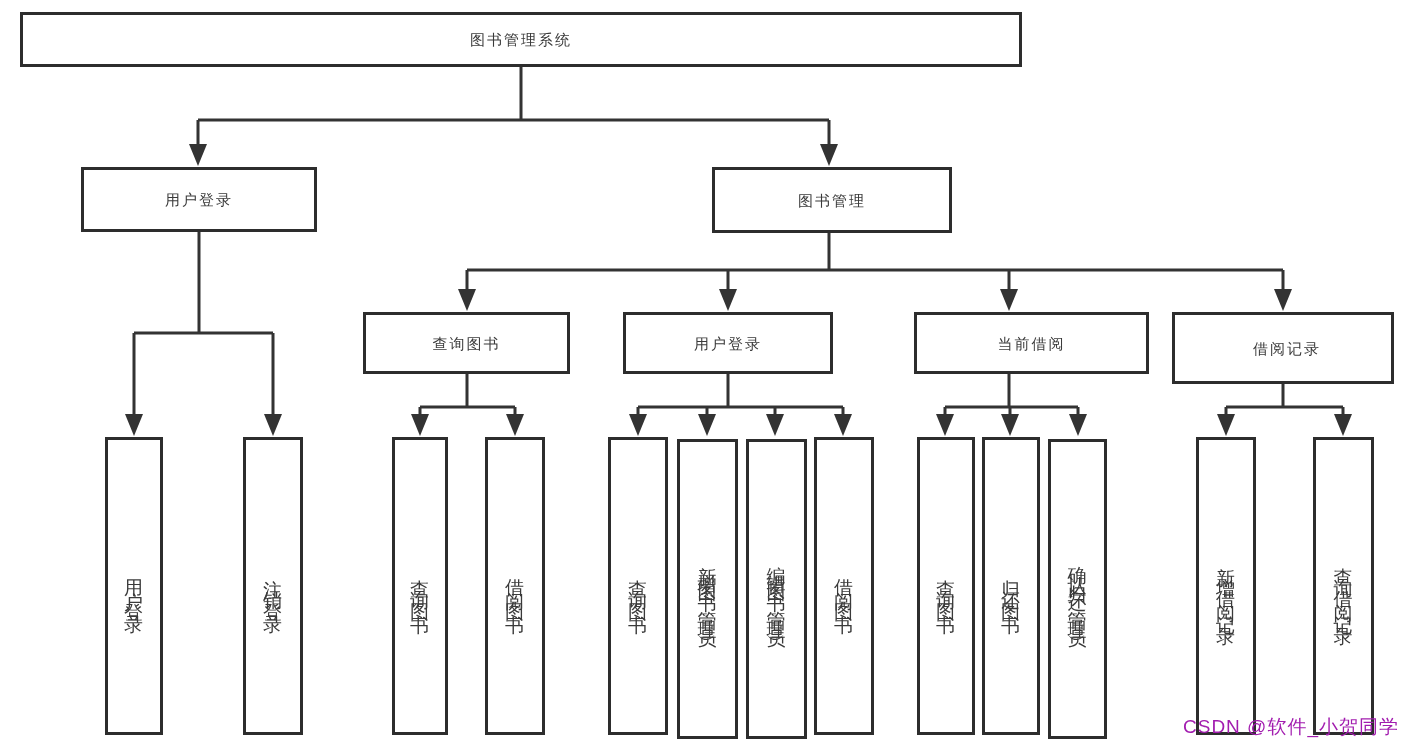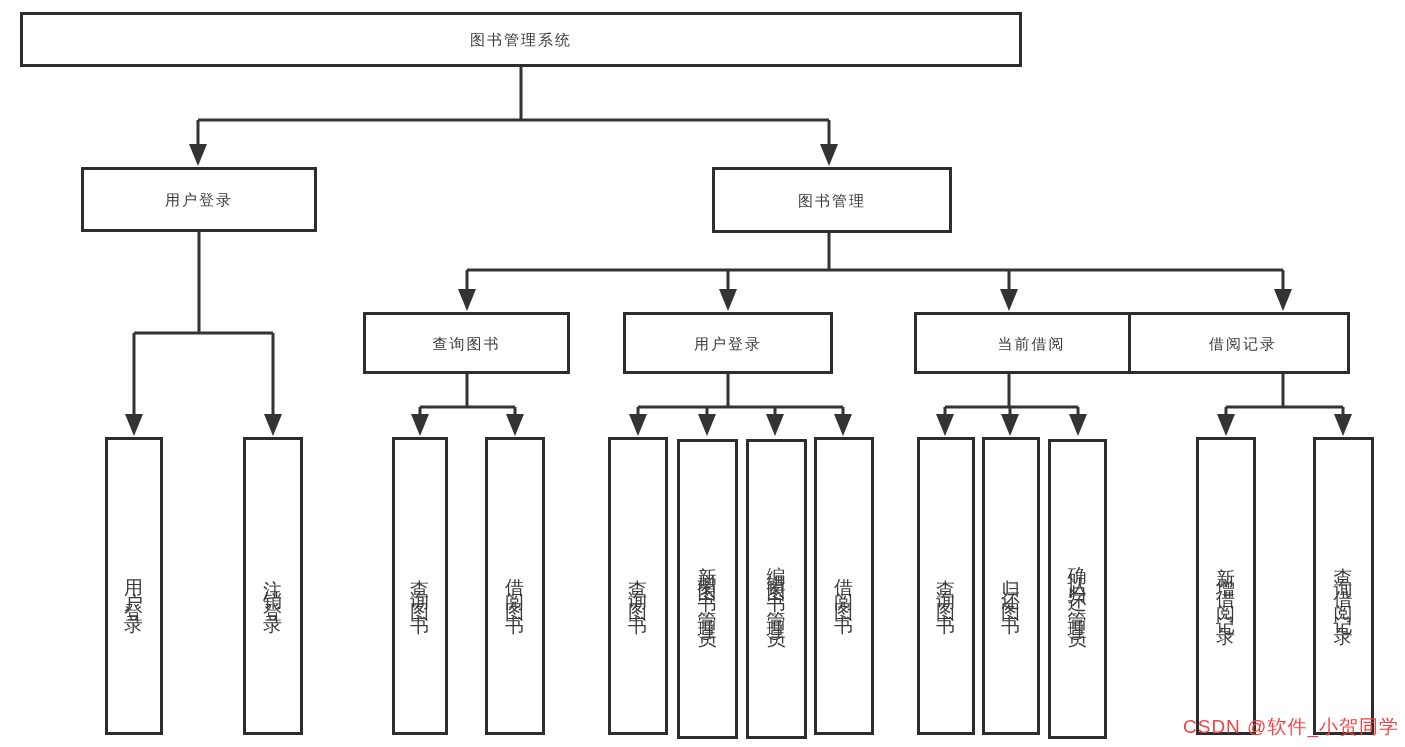--- a/index.html
+++ b/index.html
@@ -28,21 +28,21 @@
     text-orientation:mixed;
     letter-spacing:12px;
     font-size:19px;
     padding-top:4px;
   }
   .vbox-long{letter-spacing:9px;}
   .watermark{
     position:absolute;
     left:1183px;top:714px;
     font-size:19px;
-    color:#ef4444;
+    color:#a21caf;
     letter-spacing:1px;
     white-space:nowrap;
   }
 </style>
 </head>
 <body>
 
 <div class="canvas">
 
   <svg class="wires" width="1405" height="747" viewBox="0 0 1405 747">
@@ -79,21 +79,21 @@
   </svg>
 
   <div class="box" style="left:20px;top:12px;width:1002px;height:55px;">图书管理系统</div>
 
   <div class="box" style="left:81px;top:167px;width:236px;height:65px;">用户登录</div>
   <div class="box" style="left:712px;top:167px;width:240px;height:66px;">图书管理</div>
 
   <div class="box" style="left:363px;top:312px;width:207px;height:62px;">查询图书</div>
   <div class="box" style="left:623px;top:312px;width:210px;height:62px;">用户登录</div>
   <div class="box" style="left:903px;top:312px;width:235px;height:62px;margin-left:11px;">当前借阅</div>
-  <div class="box" style="left:1128px;top:312px;width:222px;height:62px;padding-left:8px;">借阅记录</div>
+  <div class="box" style="left:1172px;top:312px;width:222px;height:72px;padding-left:8px;">借阅记录</div>
 
   <div class="box vbox" style="left:105px;top:437px;width:58px;height:298px;">用户登录</div>
   <div class="box vbox" style="left:243px;top:437px;width:60px;height:298px;">注销登录</div>
 
   <div class="box vbox" style="left:392px;top:437px;width:56px;height:298px;">查询图书</div>
   <div class="box vbox" style="left:485px;top:437px;width:60px;height:298px;">借阅图书</div>
 
   <div class="box vbox" style="left:608px;top:437px;width:60px;height:298px;">查询图书</div>
   <div class="box vbox vbox-long" style="left:677px;top:439px;width:61px;height:300px;">新增图书（管理员）</div>
   <div class="box vbox vbox-long" style="left:746px;top:439px;width:61px;height:300px;">编辑图书（管理员）</div>

